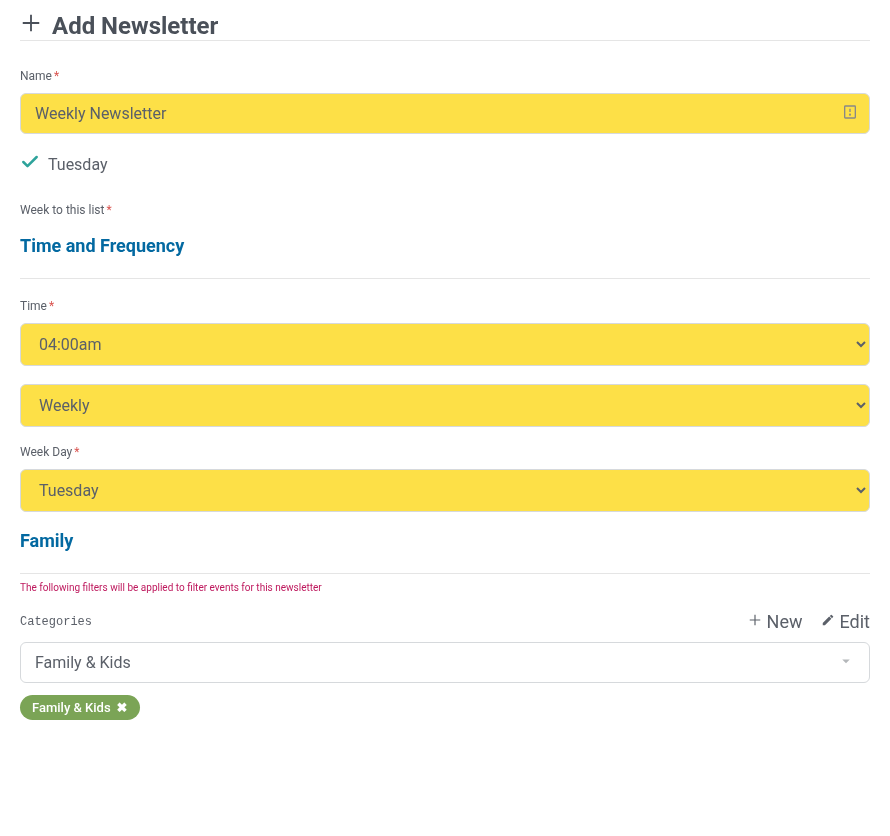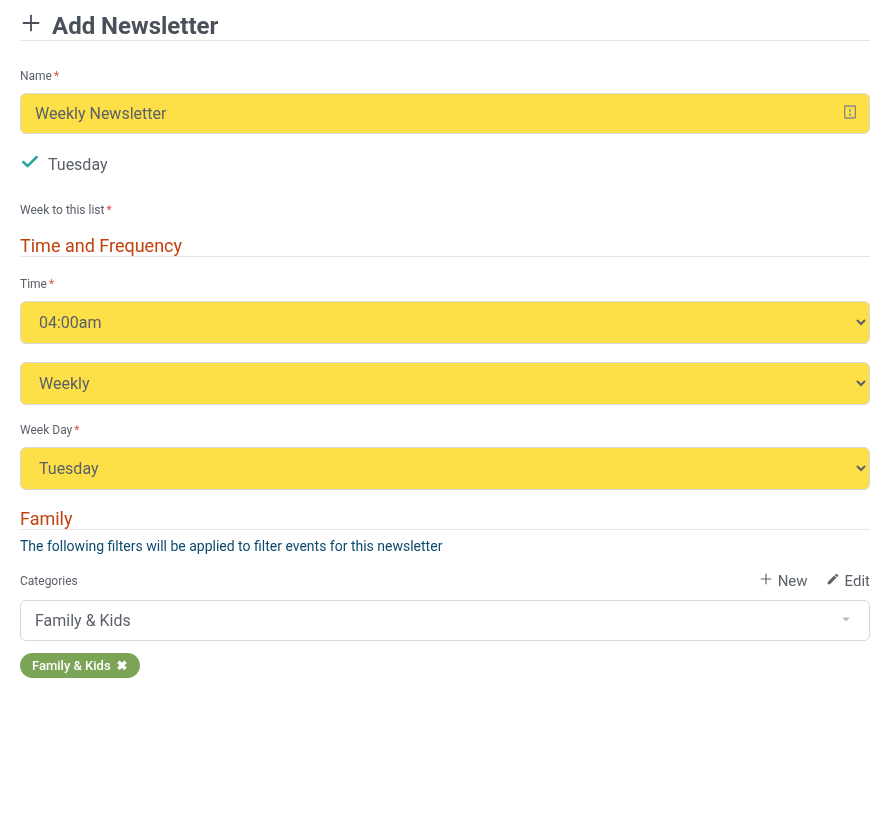--- a/index.html
+++ b/index.html
@@ -75,48 +75,49 @@
   color: #2ea39b;
   font-size: 22px;
   font-weight: bold;
 }
 .checkbox-label {
   font-size: 16px;
   color: #5b6069;
 }
 .section-header {
   font-size: 18px;
-  font-weight: 400;
-  color: #c2410c;
-  padding-bottom: 0;
+  font-weight: 700;
+  color: #0369a1;
+  padding-bottom: 22px;
   border-bottom: 1px solid #e5e5e5;
   margin-bottom: 20px;
   margin-top: 6px;
 }
 .section-subtext {
-  font-size: 14px;
-  color: #0c4a6e;
+  font-size: 10px;
+  color: #be185d;
   margin-top: -12px;
   margin-bottom: 18px;
 }
 .categories-header {
   display: flex;
   align-items: center;
   margin-bottom: 10px;
 }
 .categories-header .field-label {
   margin-bottom: 0;
+  font-family: Liberation Mono, monospace;
 }
 .spacer { flex: 1; }
 .action-link {
   display: flex;
   align-items: center;
   gap: 5px;
   color: #5b6069;
-  font-size: 15px;
+  font-size: 18px;
   cursor: pointer;
   margin-left: 18px;
 }
 .action-link .icon {
   font-size: 15px;
 }
 .combo-wrap {
   position: relative;
   width: 100%;
   border: 1px solid #d6d9dc;

